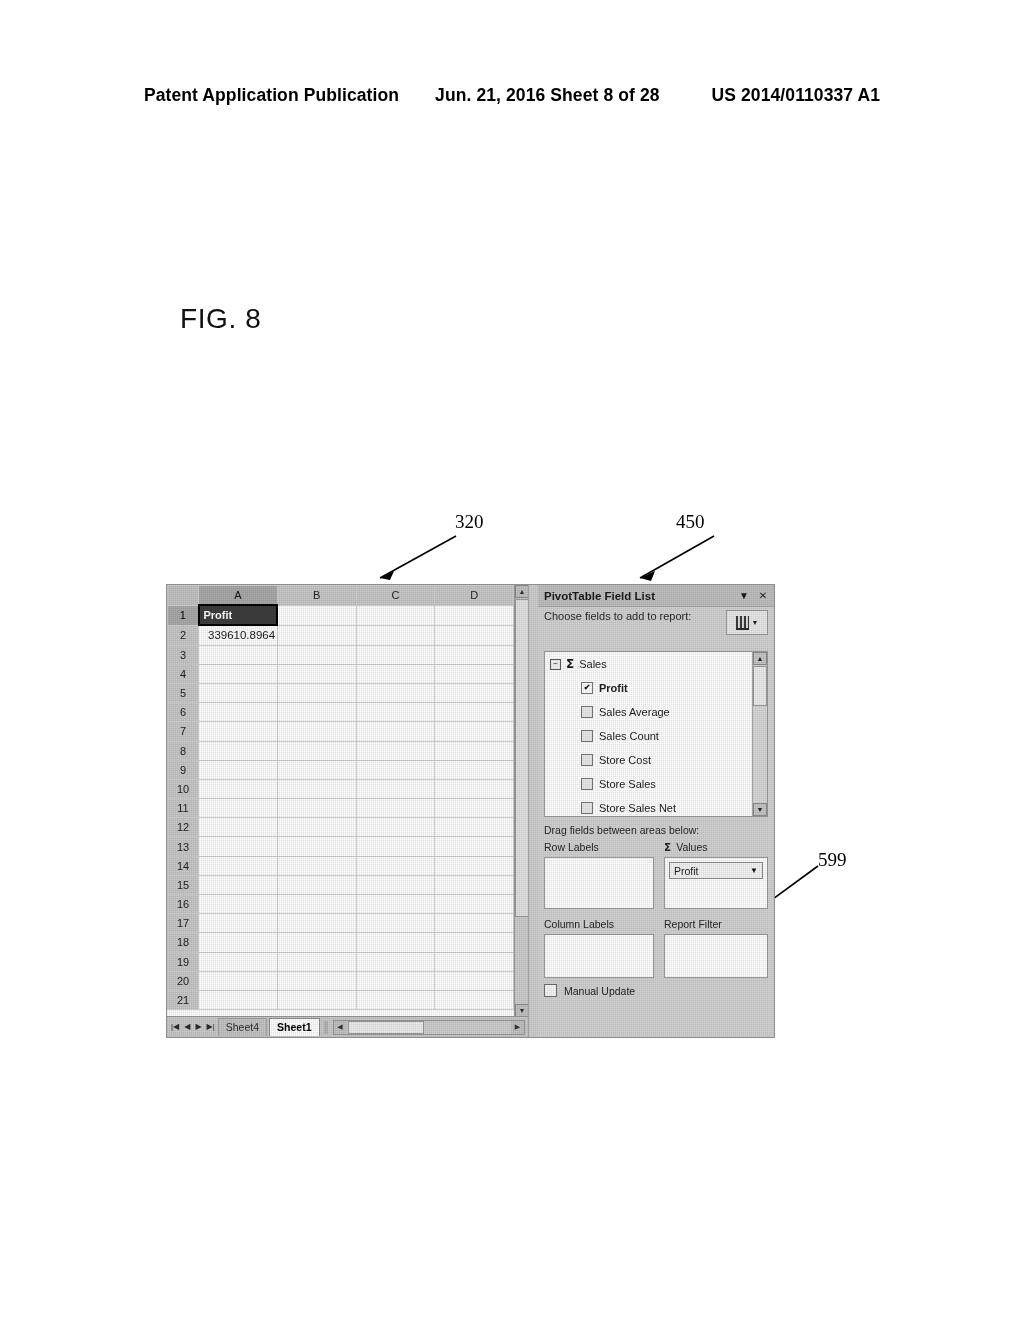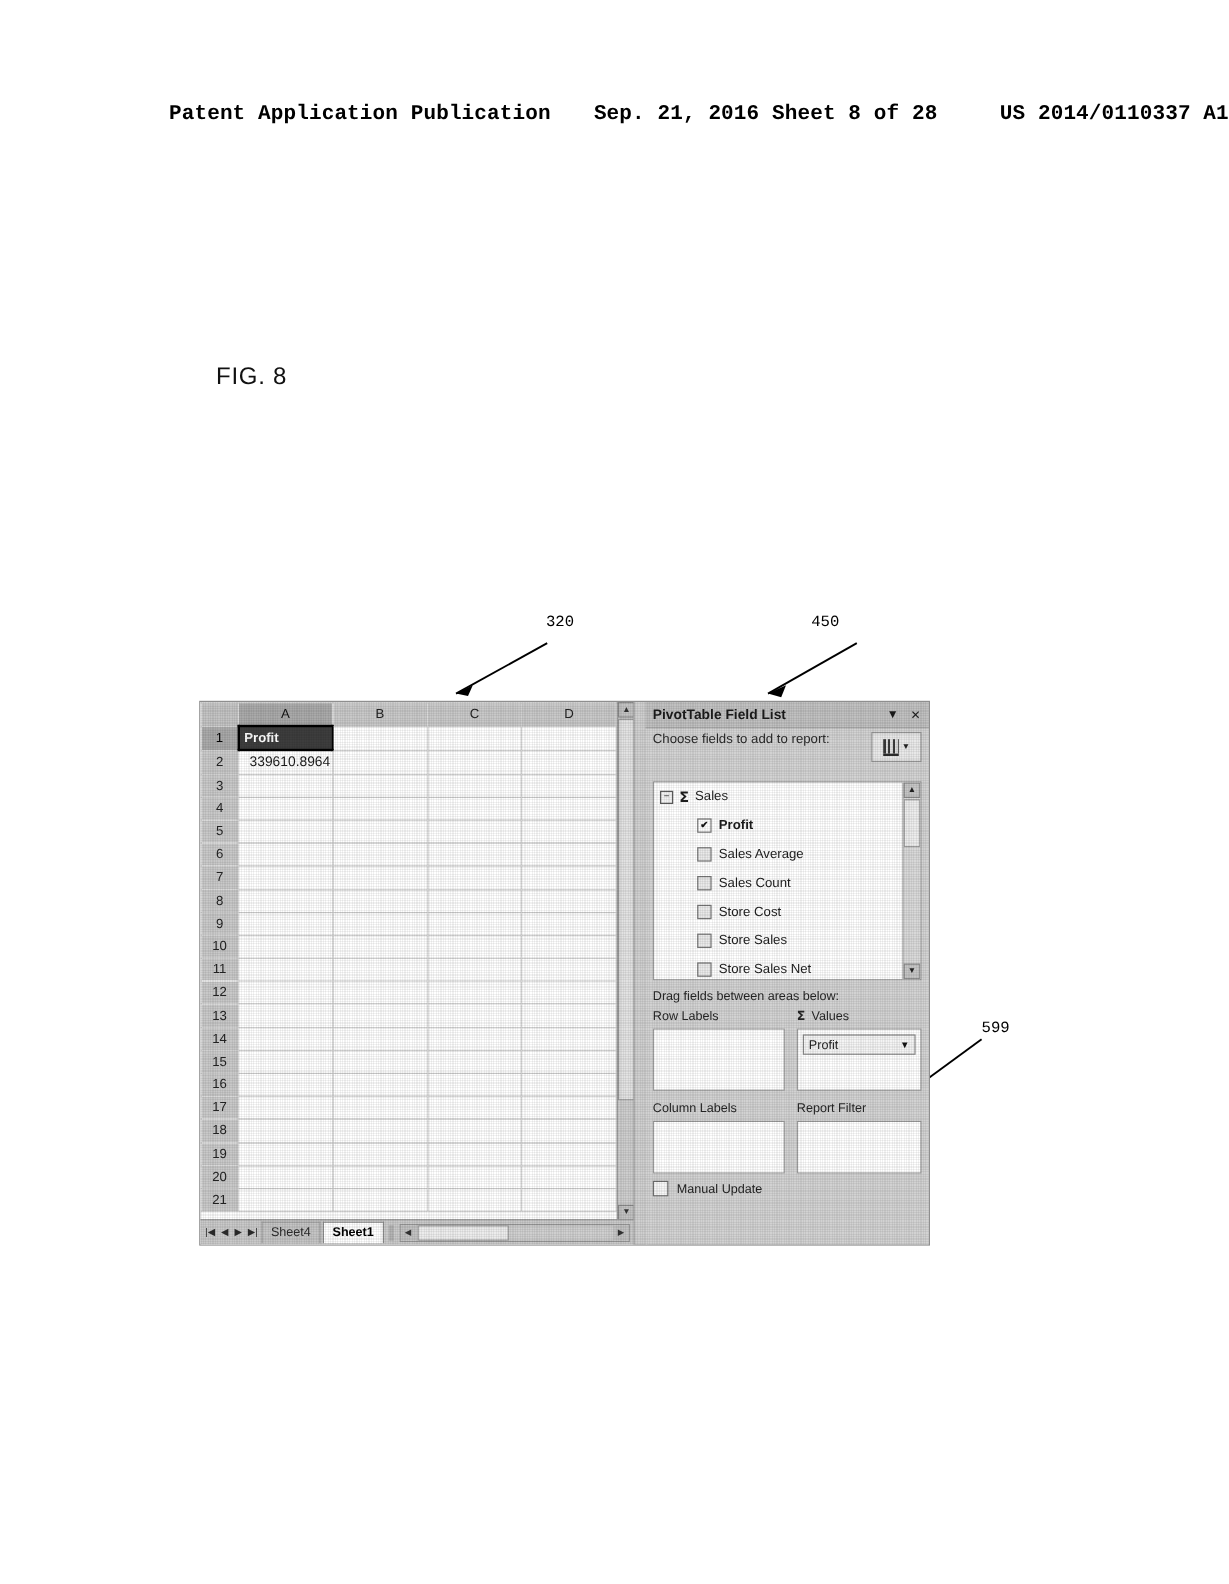--- a/index.html
+++ b/index.html
@@ -7,40 +7,40 @@
     width:1024px;height:1320px;
     background:#ffffff;
     font-family:"Liberation Sans", sans-serif;
     position:relative;
     overflow:hidden;
   }
 
   
   .pat-header{
     position:absolute;left:0;top:85px;width:1024px;
-    display:flex;justify-content:flex-end;align-items:baseline;
-    font-family:Liberation Mono, monospace;
+    display:flex;justify-content:center;align-items:baseline;
+    font-family:Liberation Sans, sans-serif;
     font-weight:bold;font-size:17.5px;color:#000;
     letter-spacing:.1px;
   }
   .pat-header .seg{white-space:nowrap;}
   .pat-header .seg.pub{margin-right:36px;}
   .pat-header .seg.date{margin-right:52px;}
 
   
   .fig-label{
     position:absolute;left:180px;top:303px;
-    font-size:20px;color:#111;letter-spacing:.6px;
+    font-size:28px;color:#111;letter-spacing:.6px;
     font-family:"Liberation Sans", sans-serif;
   }
 
   
   .callout{
-    position:absolute;font-size:13px;color:#000;
-    font-family:Liberation Mono, monospace;
+    position:absolute;font-size:19px;color:#000;
+    font-family:Liberation Serif, serif;
   }
   #callout-320{left:455px;top:511px;}
   #callout-450{left:676px;top:511px;}
   #callout-457{left:818px;top:849px;}
 
   .leader{position:absolute;pointer-events:none;}
 
   
   .app-window{
     position:absolute;left:167px;top:585px;
@@ -261,21 +261,21 @@
       repeating-linear-gradient(0deg, rgba(0,0,0,.055) 0 1px, rgba(0,0,0,0) 1px 2px),
       repeating-linear-gradient(90deg, rgba(0,0,0,.055) 0 1px, rgba(0,0,0,0) 1px 2px);
     mix-blend-mode:multiply;
   }
 </style>
 </head>
 <body>
 
 <div class="pat-header">
   <span class="seg pub">Patent Application Publication</span>
-  <span class="seg date">Sep. 21, 2016  Sheet 8 of 28</span>
+  <span class="seg date">Jun. 21, 2016  Sheet 8 of 28</span>
   <span class="seg num">US 2014/0110337 A1</span>
 </div>
 
 <div class="fig-label">FIG. 8</div>
 
 <div class="callout" id="callout-320">320</div>
 <div class="callout" id="callout-450">450</div>
 <div class="callout" id="callout-457">599</div>
 
 <svg class="leader" style="left:360px;top:530px;width:110px;height:60px;" viewBox="0 0 110 60">

